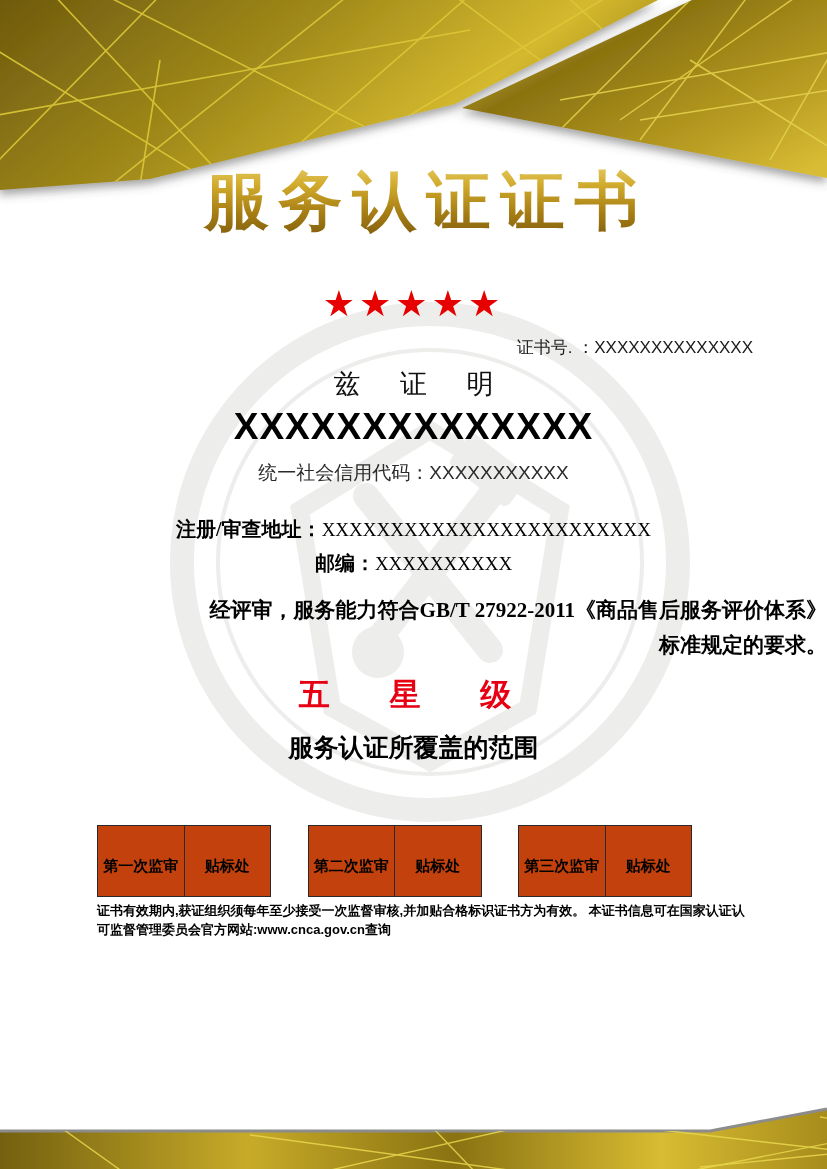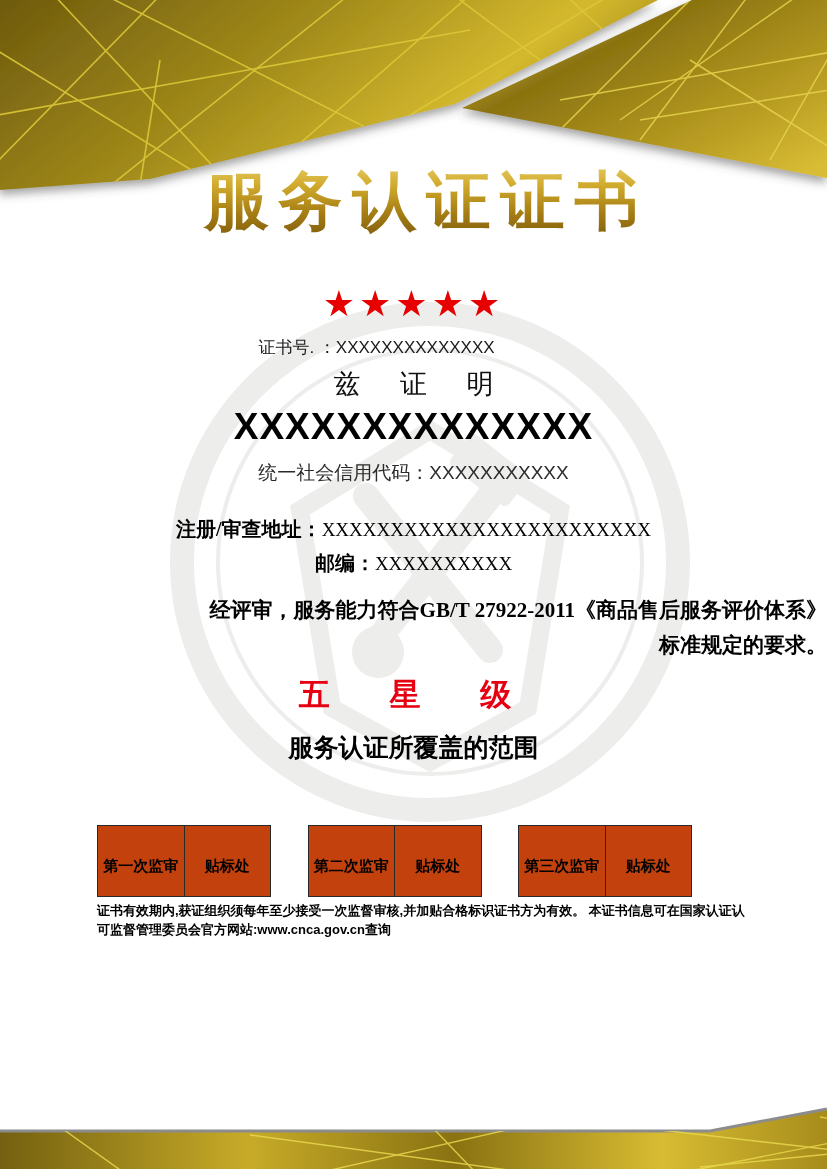--- a/index.html
+++ b/index.html
@@ -41,21 +41,21 @@
   .stars{
     top:286px;
     font-size:36px;
     letter-spacing:4px;
     color:#e60000;
     line-height:1;
   }
 
   .cert-no{
     top:336px;
-    text-align:center;
+    text-align:right;
     padding-right:74px;
     font-size:17px;
     color:#1a1a1a;
   }
 
   .hereby{
     top:366px;
     font-size:27px;
     font-weight:500;
     color:#111;

